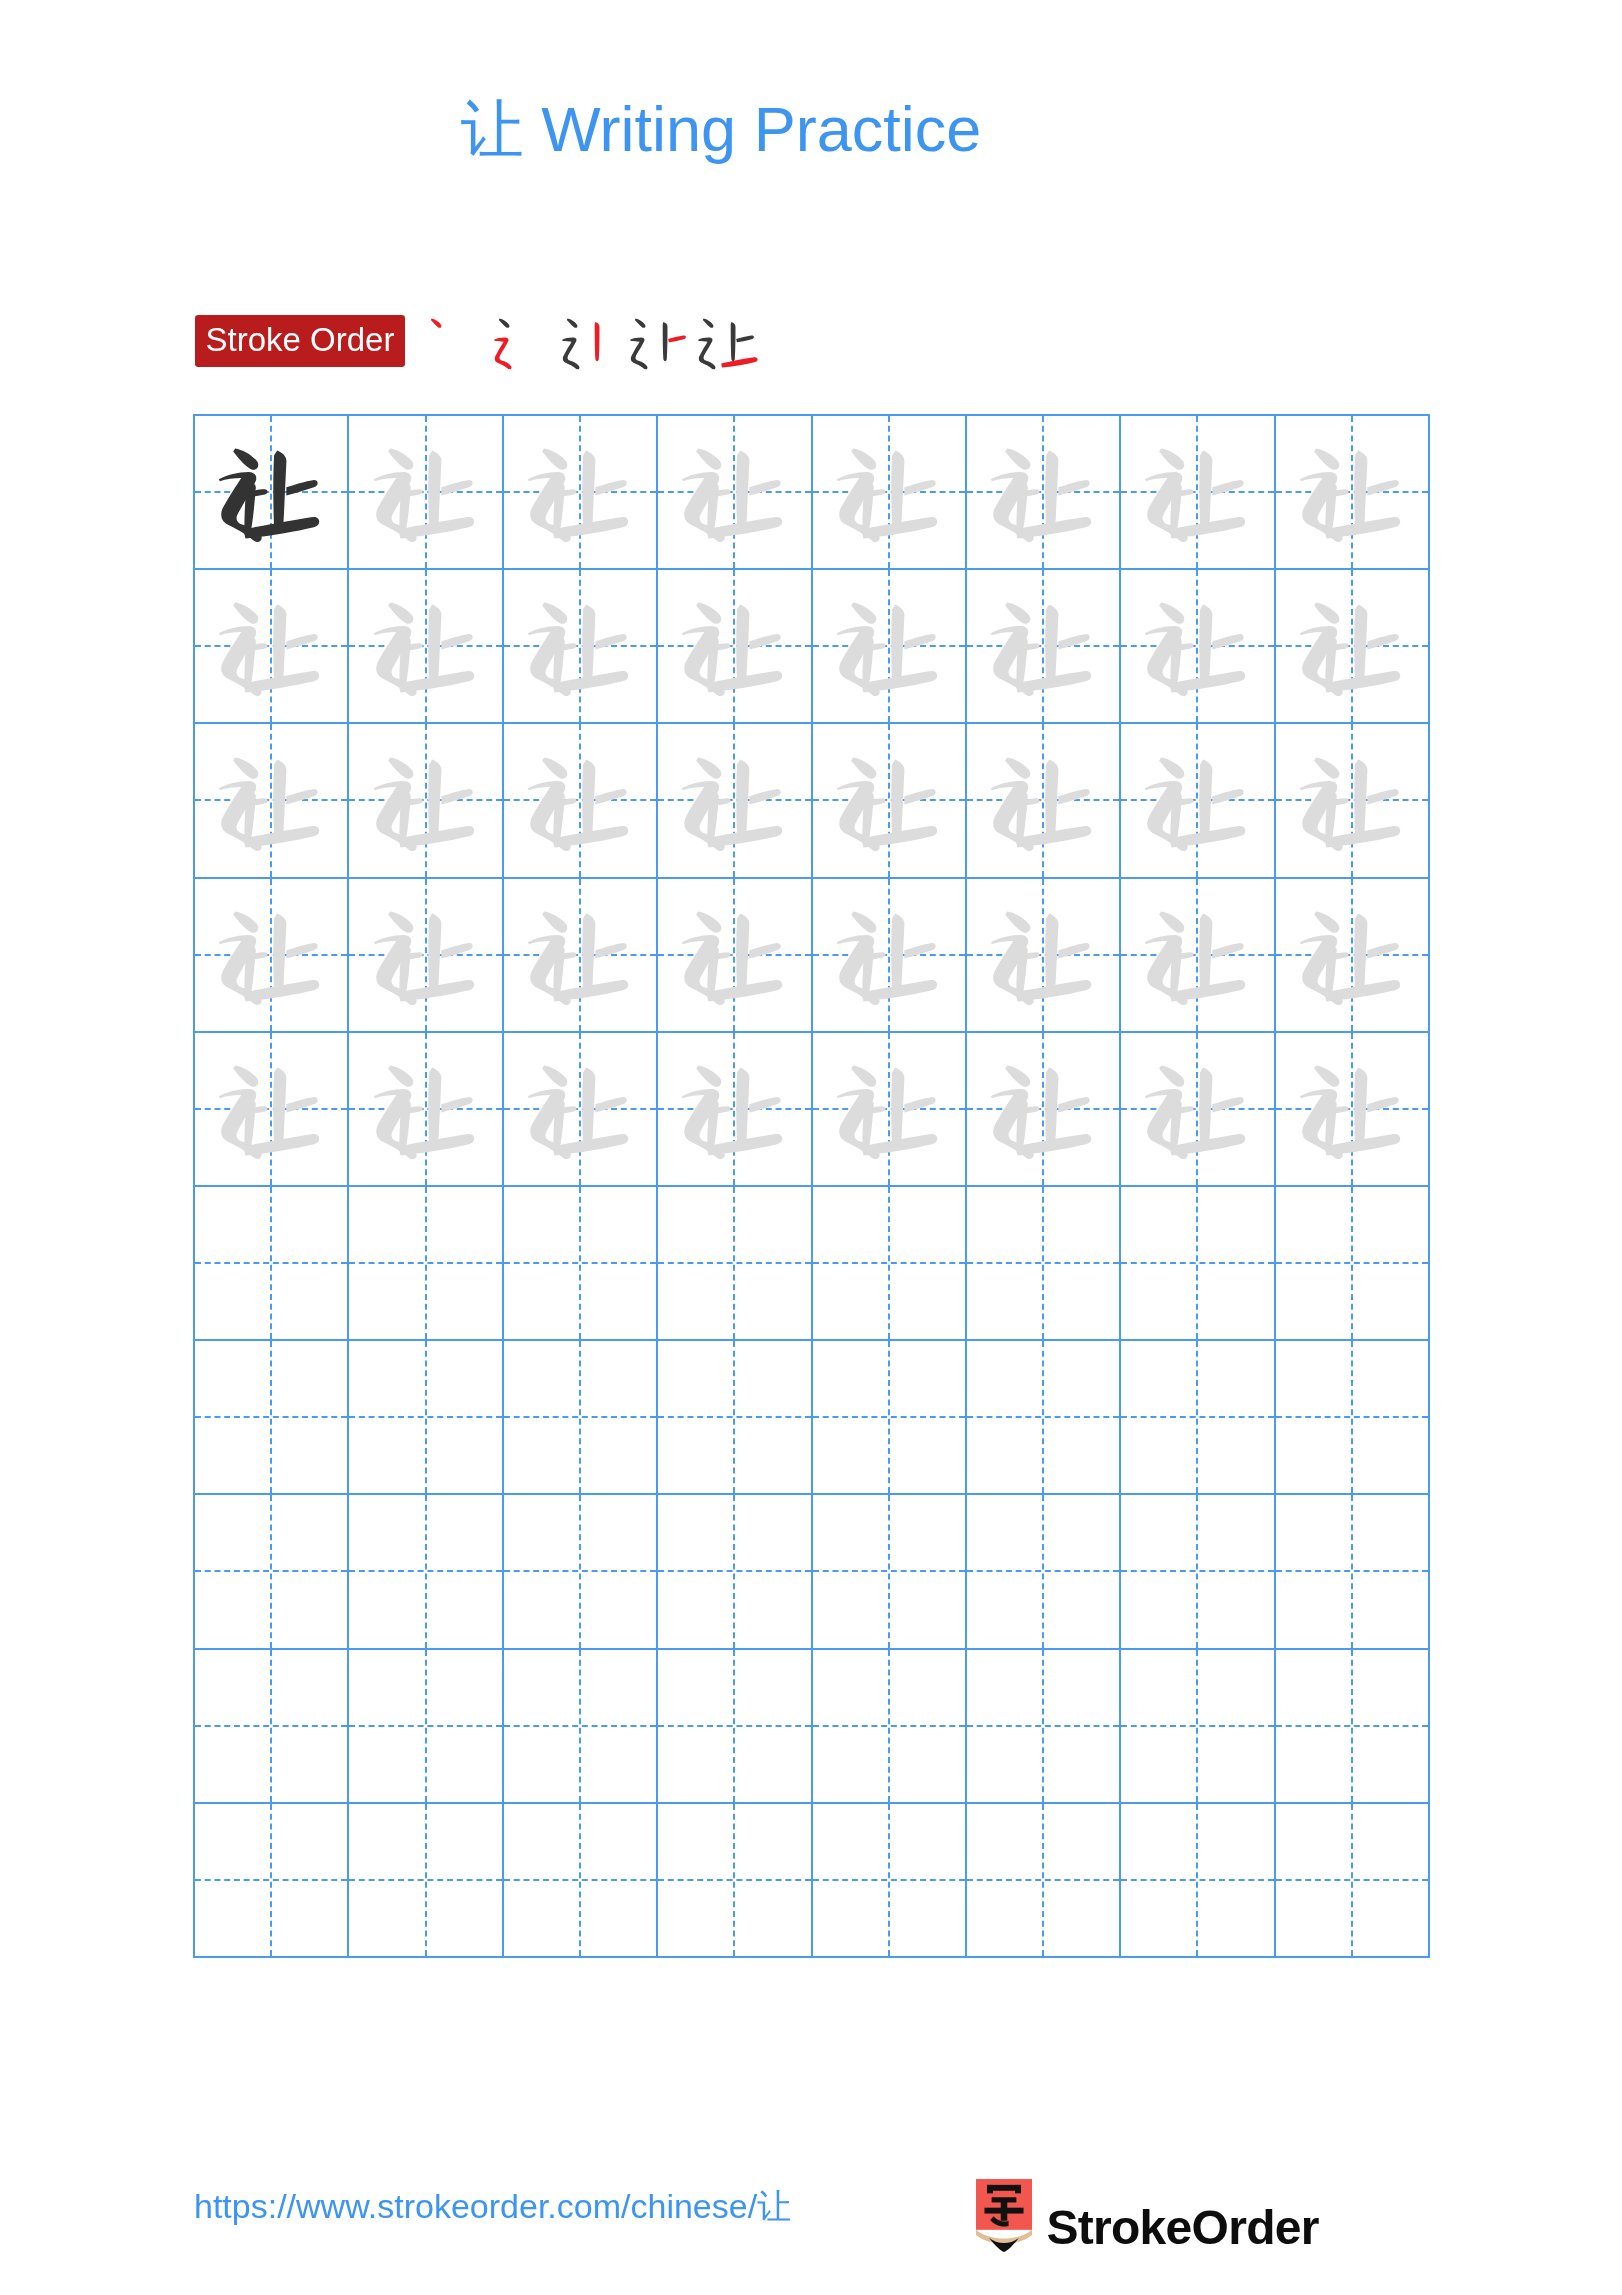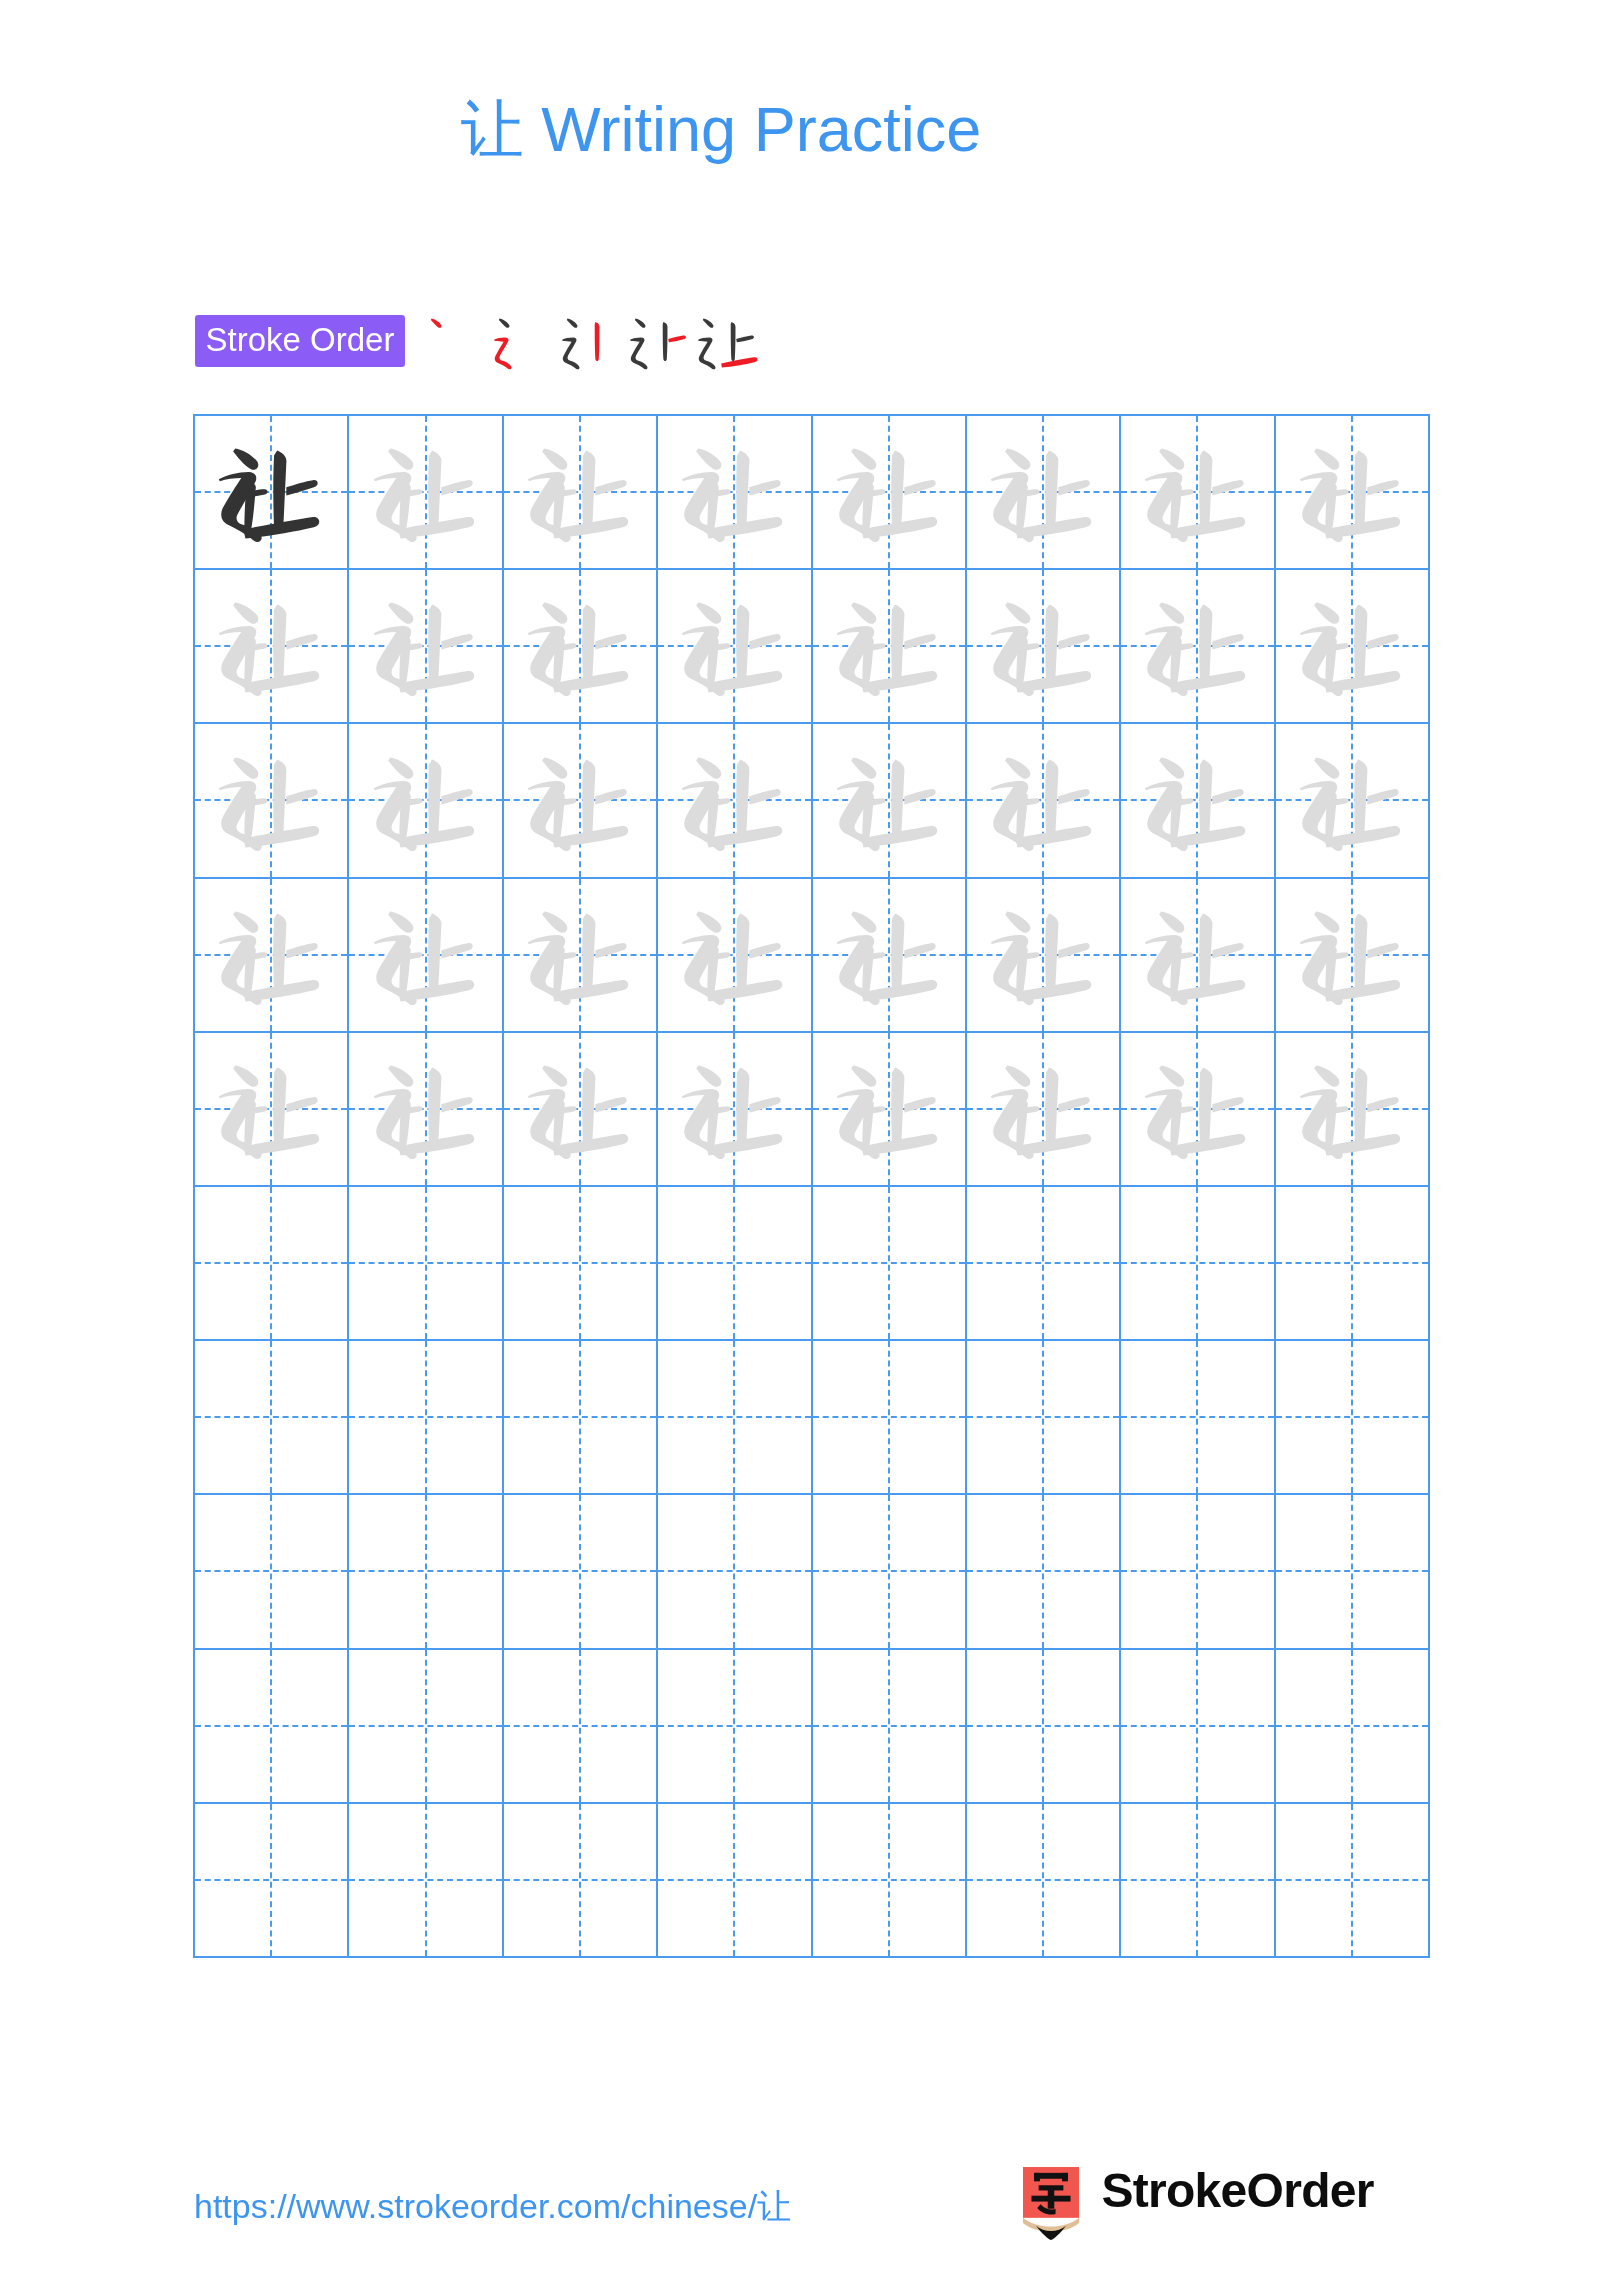--- a/index.html
+++ b/index.html
@@ -36,21 +36,21 @@
   
   .stroke-order-row {
     position: absolute;
     top: 305px;
     left: 195px;
     height: 72px;
     display: flex;
     align-items: center;
   }
   .stroke-order-badge {
-    background: #8b5cf6;
+    background: #b91c1c;
     color: #ffffff;
     font-size: 33px;
     line-height: 1;
     padding: 8.5px 10.5px 11px 10.5px;
     border-radius: 3.3px;
     white-space: nowrap;
     font-weight: 400;
   }
   .stroke-steps {
     display: flex;
@@ -134,26 +134,25 @@
     color: #3E95F0;
     white-space: nowrap;
     letter-spacing: 0px;
   }
   .footer-url .han {
     font-family: "DejaVu Sans", sans-serif;
   }
 
   .footer-logo {
     position: absolute;
-    left: 1023px;
+    left: 976px;
     top: 2167px;
     height: 85px;
     display: flex;
-    align-items: flex-start;
-    gap: 8px;
+    align-items: flex-end;
   }
   .logo-mark {
     width: 56px;
     height: 73px;
     position: relative;
     flex: 0 0 auto;
   }
   .logo-wordmark {
     margin-left: 14.4px;
     font-size: 48px;

